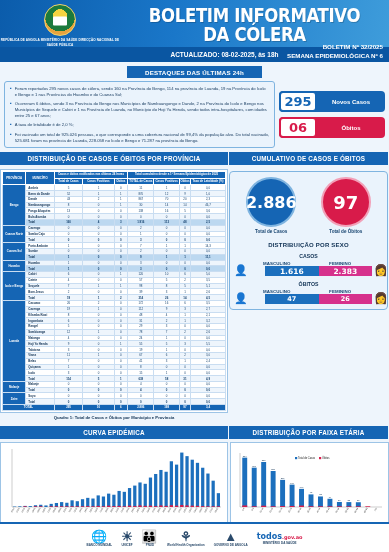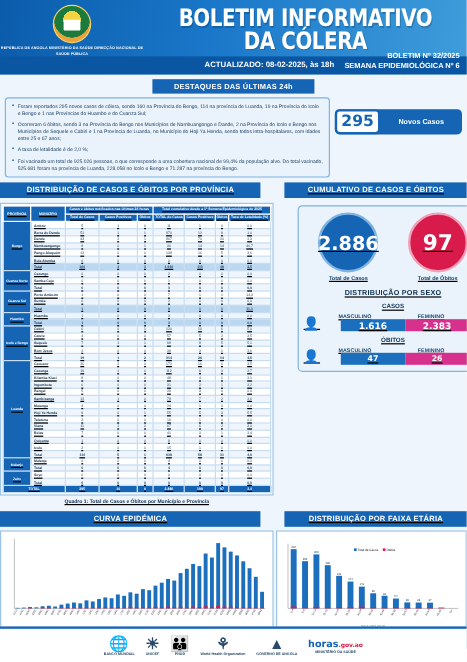--- a/index.html
+++ b/index.html
@@ -71,21 +71,21 @@
   .stat-num {
     width:38px; height:21px; background:#fff; border:2px solid currentColor;
     border-radius:4px; display:flex; align-items:center; justify-content:center;
     font-size:13px; font-weight:900; font-family:"DejaVu Sans",sans-serif;
   }
   .stat-pill.blue .stat-num{ color:#1565b4; }
   .stat-pill.red .stat-num{ color:#d81b4a; }
   .stat-lbl { flex:1; color:#fff; font-size:6px; font-weight:bold; text-align:center; }
 
   
-  .band { display:flex; gap:20px; margin-top:4px;text-decoration:underline; }
+  .band { display:flex; gap:1px; margin-top:4px; }
   .band-h {
     background:#1565b4; color:#fff; font-size:6.3px; font-weight:bold;
     text-align:center; padding:3px 0; letter-spacing:.2px;
   }
   .col-left { width:228px; }
   .col-right { width:159px; }
 
   
   .tbl-panel { width:228px; background:#fff; border:1px solid #9dc4e6; padding:1px; }
   table { border-collapse:collapse; width:100%; font-size:2.9px; color:#16436f; }
@@ -193,20 +193,24 @@
       </div>
       <div class="bullet">
         <span class="dot">▪</span>
         <span>Foi vacinado um total de 925.026 pessoas, o que corresponde a uma cobertura nacional de 99,4% da população alvo. Do total vacinado, 525.681 foram na província de Luanda, 228.058 no Icolo e Bengo e 71.287 na província do Bengo.</span>
       </div>
     </div>
     <div class="stats-col">
       <div class="stat-pill blue">
         <div class="stat-num">295</div>
         <div class="stat-lbl">Novos Casos</div>
+      </div>
+      <div class="stat-pill red">
+        <div class="stat-num">06</div>
+        <div class="stat-lbl">Óbitos</div>
       </div>
     </div>
   </div>
 
   <div class="band">
     <div class="band-h col-left">DISTRIBUIÇÃO DE CASOS E ÓBITOS POR PROVÍNCIA</div>
     <div class="band-h col-right">CUMULATIVO DE CASOS E ÓBITOS</div>
   </div>
 
   <div class="band" style="align-items:flex-start;">
@@ -910,18 +914,18 @@
       </div>
     <div class="logo">
         <div class="mark">⚘</div>
         <div>World Health Organization</div>
       </div>
     <div class="logo">
         <div class="mark">▲</div>
         <div>GOVERNO DE ANGOLA</div>
       </div>
     <div class="logo">
-      <div class="minsa"><span>horas</span><span class="gov">.gov.ao</span></div>
+      <div class="minsa"><span>todos</span><span class="gov">.gov.ao</span></div>
       <div>MINISTÉRIO DA SAÚDE</div>
     </div>
   </div>
 
 </div>
 
 </body></html>

